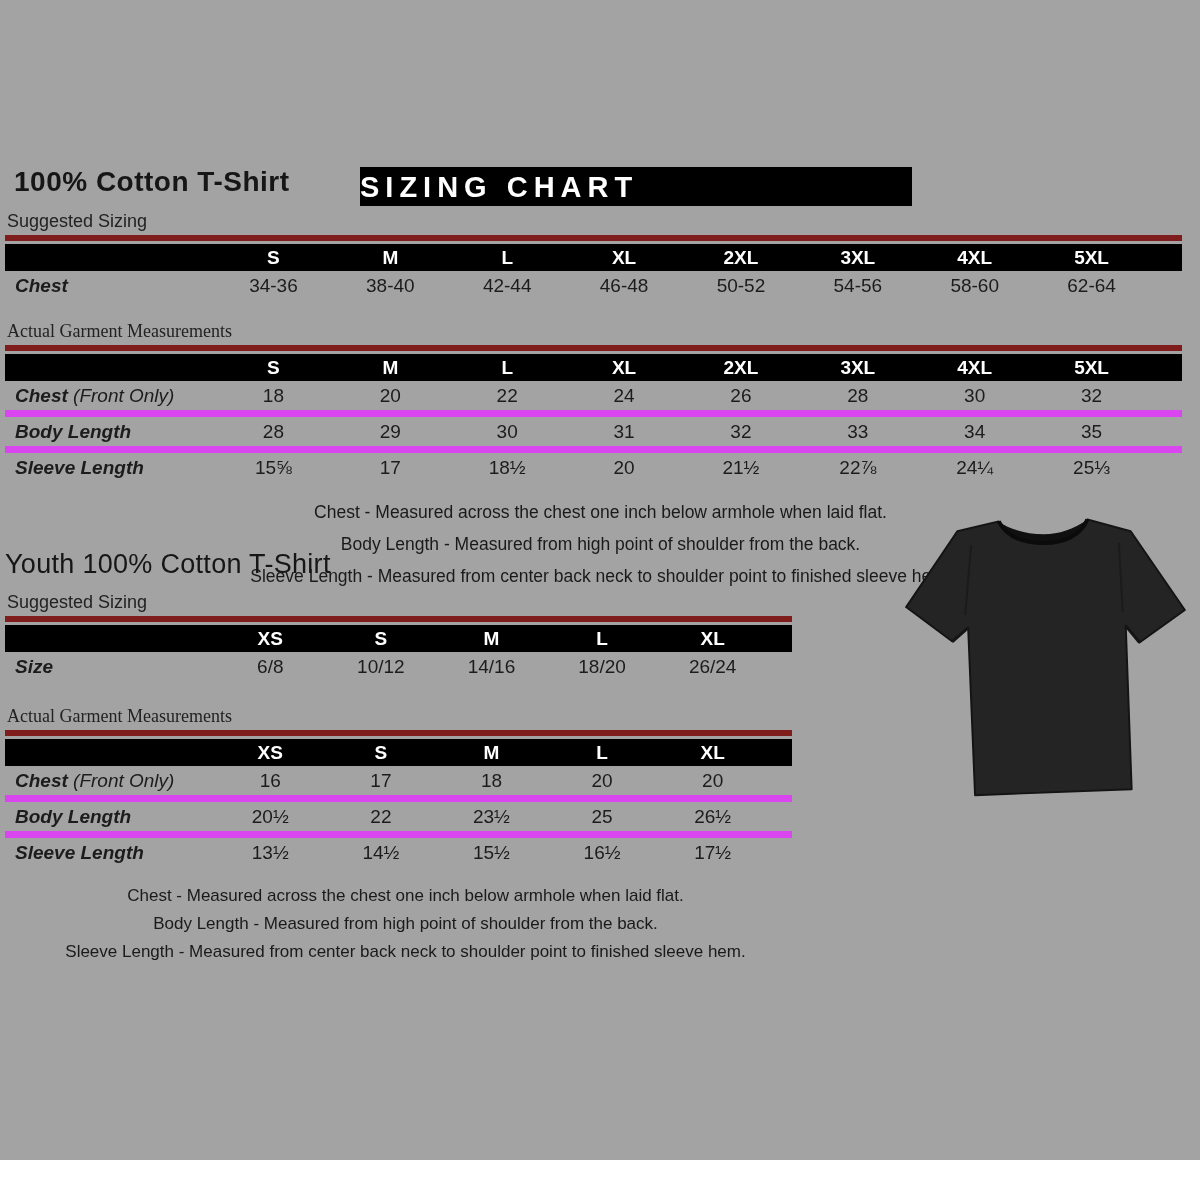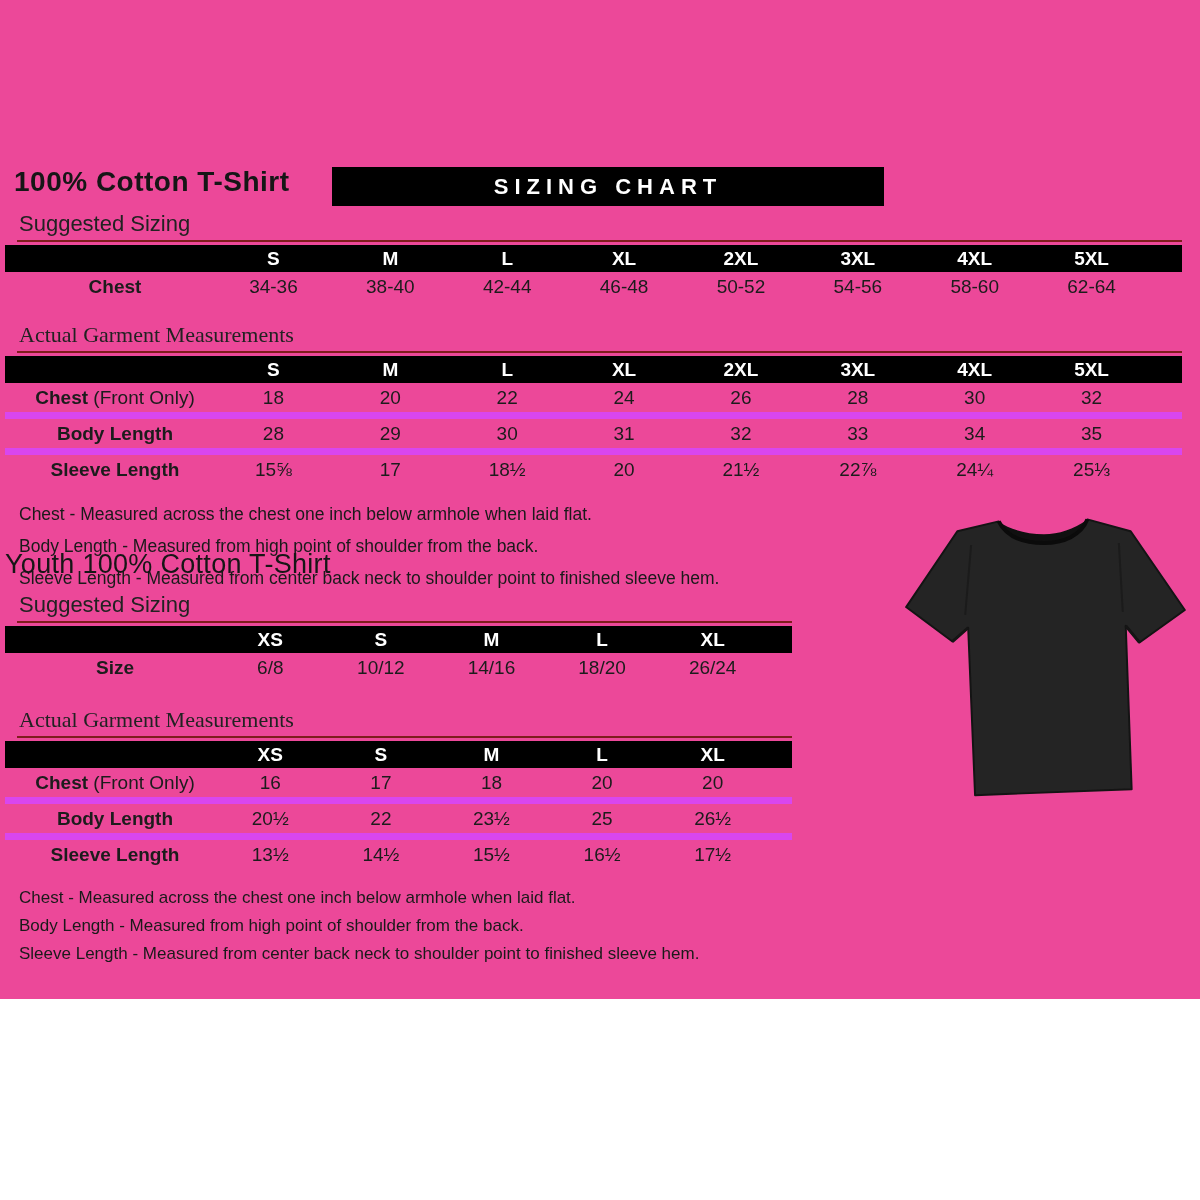--- a/index.html
+++ b/index.html
@@ -1,59 +1,58 @@
 <!DOCTYPE html>
 <html><head>
 <meta charset="utf-8">
 <style>
   html,body{margin:0;padding:0;}
   body{
     width:1200px;height:1200px;background:#ffffff;
     font-family:"Liberation Sans","DejaVu Sans",sans-serif;
     color:#111;
   }
-  .page{position:relative;width:1200px;height:999px;background:#ec4899;overflow:hidden;}
+  .page{position:relative;width:1200px;height:1160px;background:#a3a3a3;overflow:hidden;}
 
   .title{
     position:absolute;left:14px;top:166px;
     font-size:28px;font-weight:700;letter-spacing:0.5px;color:#161616;
   }
   .banner{
-    position:absolute;left:332px;top:167px;width:552px;height:39px;
-    background:#000;color:#fff;text-align:center;line-height:40px;
-    font-size:22px;font-weight:700;letter-spacing:6px;
+    position:absolute;left:360px;top:167px;width:552px;height:39px;
+    background:#000;color:#fff;line-height:40px;
+    font-size:29px;font-weight:700;letter-spacing:6px;
   }
 
   .section{position:absolute;left:5px;}
   .adult-wrap{top:211px;width:1177px;}
   .youth-wrap{top:592px;width:787px;}
 
   .sec-label{
-    font-size:22px;color:#222;padding:0 0 3px 2px;
-    border-bottom:2px solid #7f1d1d;
-    margin-left:12px;
+    font-size:18px;color:#222;padding:0 0 3px 2px;
+    border-bottom:6px solid #7f1d1d;
   }
   .sec-gap{margin-top:20px;font-family:Liberation Serif, serif;}
   .youth-wrap .sec-gap{margin-top:24px;}
 
   .size-table{margin-top:3px;width:100%;}
   .size-table .tr{display:flex;align-items:center;}
   .adult-table .tr{padding-right:32px;}
   .youth-table .tr{padding-right:24px;}
   .size-table .thead{background:#000;color:#fff;height:27px;}
   .size-table .td{flex:1;text-align:center;font-size:19px;white-space:nowrap;}
-  .size-table .td.label{flex:0 0 200px;text-align:center;padding-left:10px;}
+  .size-table .td.label{flex:0 0 200px;text-align:left;padding-left:10px;font-style:italic;}
   .thead .td{font-weight:700;font-size:19px;}
   .tr.data{height:30px;font-size:19px;color:#1c1c1c;}
   .meas .tr.data{height:29px;}
   .tr.data .label .lbl{font-weight:700;}
   .tr.data .label .suffix{font-weight:400;}
   .meas .tr.data + .tr.data{border-top:7px solid #d946ef;}
 
-  .notes{margin-top:14px;padding-left:14px;font-size:17.5px;line-height:32px;color:#1a1a1a;}
+  .notes{margin-top:14px;padding-left:14px;font-size:17.5px;line-height:32px;color:#1a1a1a;text-align:center;}
   .youth-wrap .notes{margin-top:15px;font-size:17px;line-height:28px;}
 
   .youth-title{
     position:absolute;left:5px;top:549px;
     font-size:27px;font-weight:400;color:#161616;letter-spacing:0.3px;
   }
 
   .tshirt{position:absolute;left:895px;top:482px;width:298px;height:325px;}
 </style>
 </head>

